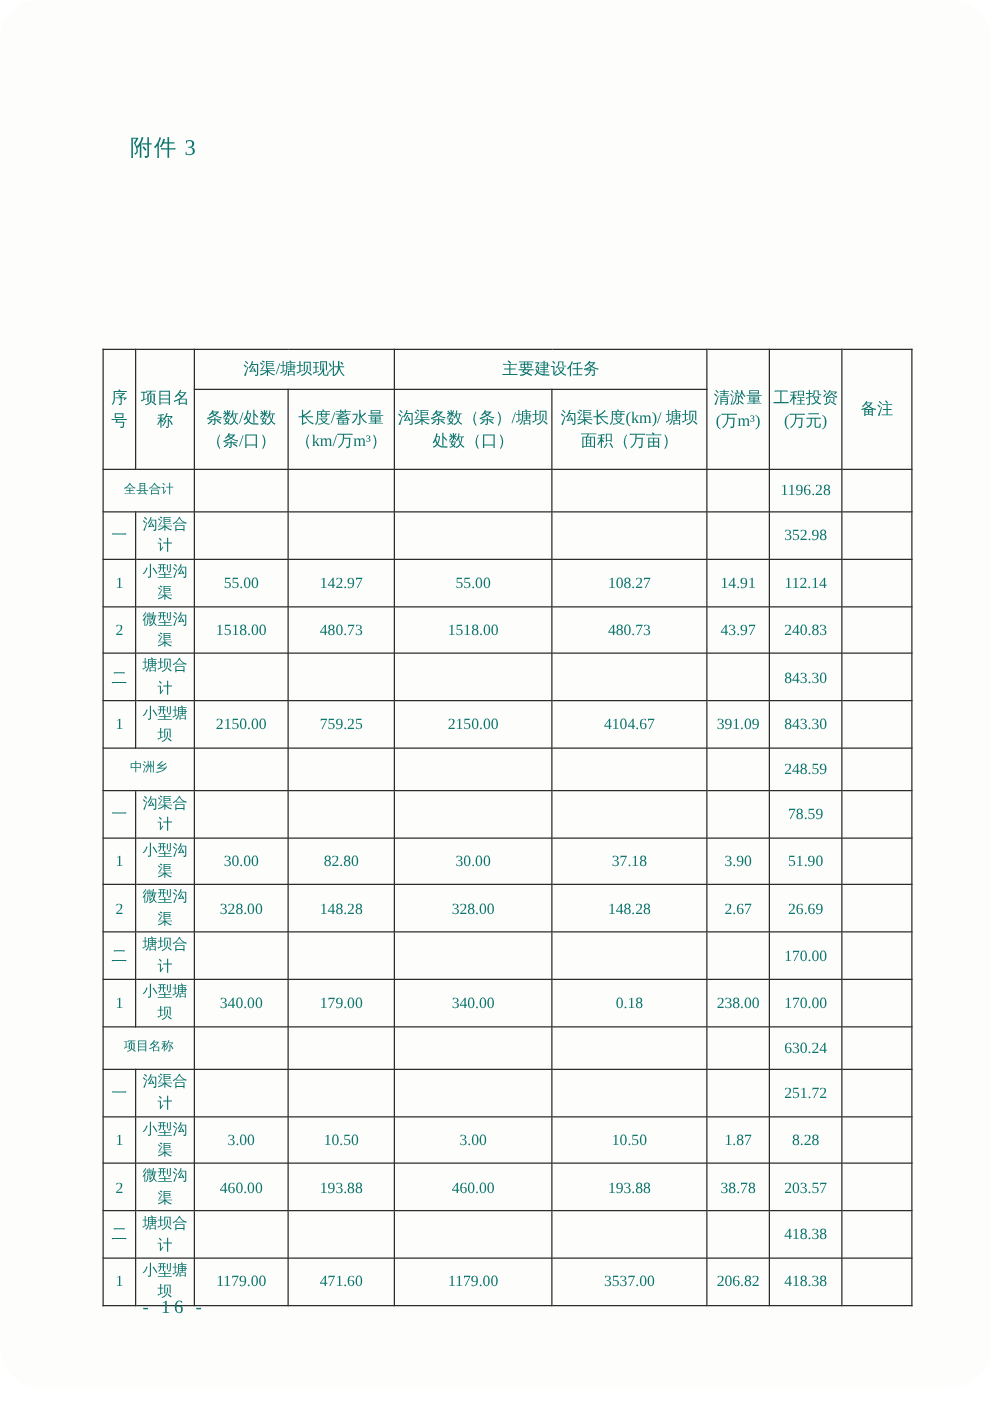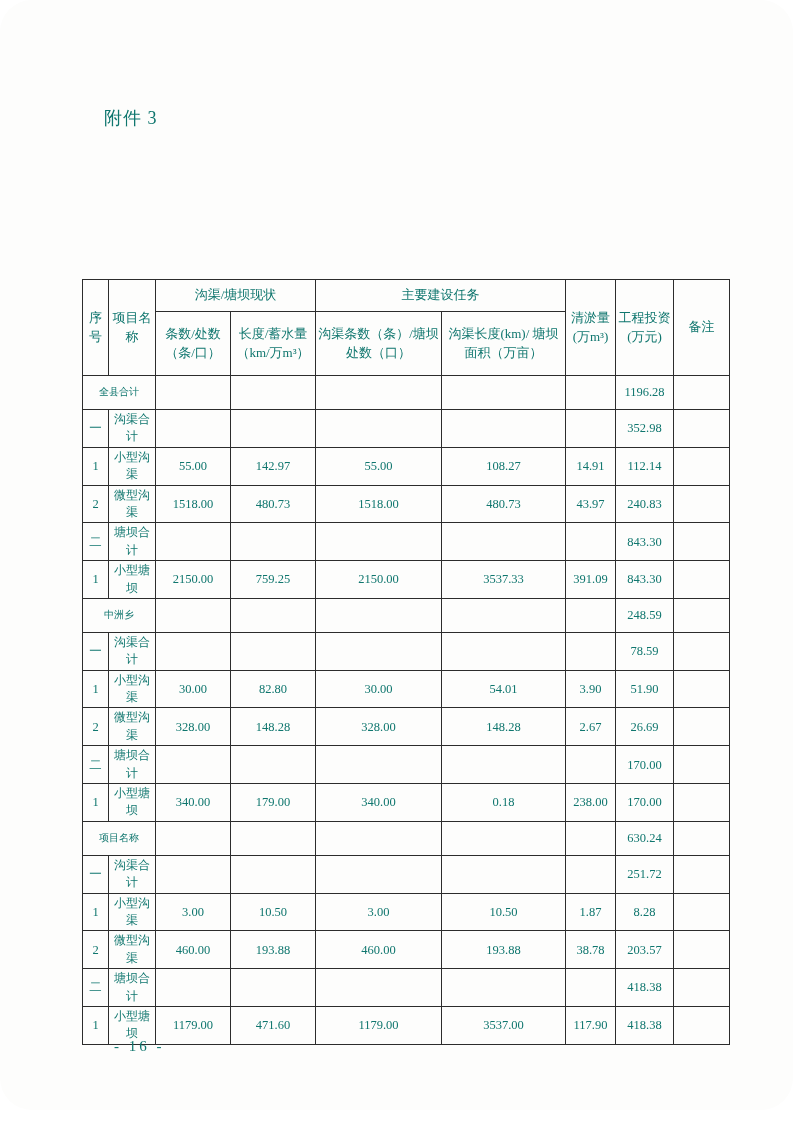--- a/index.html
+++ b/index.html
@@ -163,21 +163,21 @@
           <td class="num-cell"></td>
           <td class="num-cell">843.30</td>
           <td class="remark-cell"></td>
         </tr>
         <tr>
           <td class="seq-cell">1</td>
           <td class="name-cell">小型塘坝</td>
           <td class="num-cell">2150.00</td>
           <td class="num-cell">759.25</td>
           <td class="num-cell">2150.00</td>
-          <td class="num-cell">3537.33</td>
+          <td class="num-cell">4104.67</td>
           <td class="num-cell">391.09</td>
           <td class="num-cell">843.30</td>
           <td class="remark-cell"></td>
         </tr>
         <tr>
           <td class="group-cell" colspan="2">中洲乡</td>
           <td class="num-cell"></td>
           <td class="num-cell"></td>
           <td class="num-cell"></td>
           <td class="num-cell"></td>
@@ -195,21 +195,21 @@
           <td class="num-cell"></td>
           <td class="num-cell">78.59</td>
           <td class="remark-cell"></td>
         </tr>
         <tr>
           <td class="seq-cell">1</td>
           <td class="name-cell">小型沟渠</td>
           <td class="num-cell">30.00</td>
           <td class="num-cell">82.80</td>
           <td class="num-cell">30.00</td>
-          <td class="num-cell">54.01</td>
+          <td class="num-cell">37.18</td>
           <td class="num-cell">3.90</td>
           <td class="num-cell">51.90</td>
           <td class="remark-cell"></td>
         </tr>
         <tr>
           <td class="seq-cell">2</td>
           <td class="name-cell">微型沟渠</td>
           <td class="num-cell">328.00</td>
           <td class="num-cell">148.28</td>
           <td class="num-cell">328.00</td>
@@ -294,21 +294,21 @@
           <td class="num-cell">418.38</td>
           <td class="remark-cell"></td>
         </tr>
         <tr>
           <td class="seq-cell">1</td>
           <td class="name-cell">小型塘坝</td>
           <td class="num-cell">1179.00</td>
           <td class="num-cell">471.60</td>
           <td class="num-cell">1179.00</td>
           <td class="num-cell">3537.00</td>
-          <td class="num-cell">117.90</td>
+          <td class="num-cell">206.82</td>
           <td class="num-cell">418.38</td>
           <td class="remark-cell"></td>
         </tr>
       </tbody>
   </table>
 
   <div class="page-number">- 16 -</div>
 
 </div>
 

